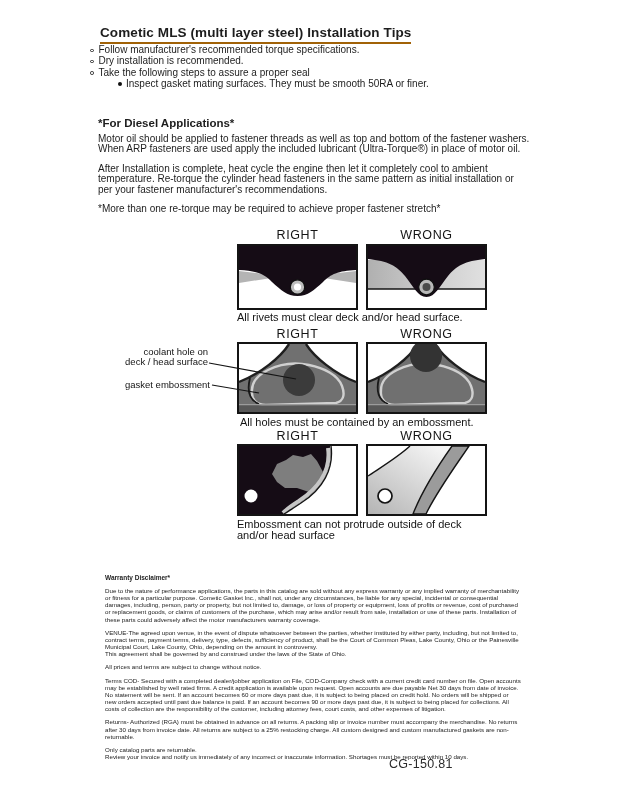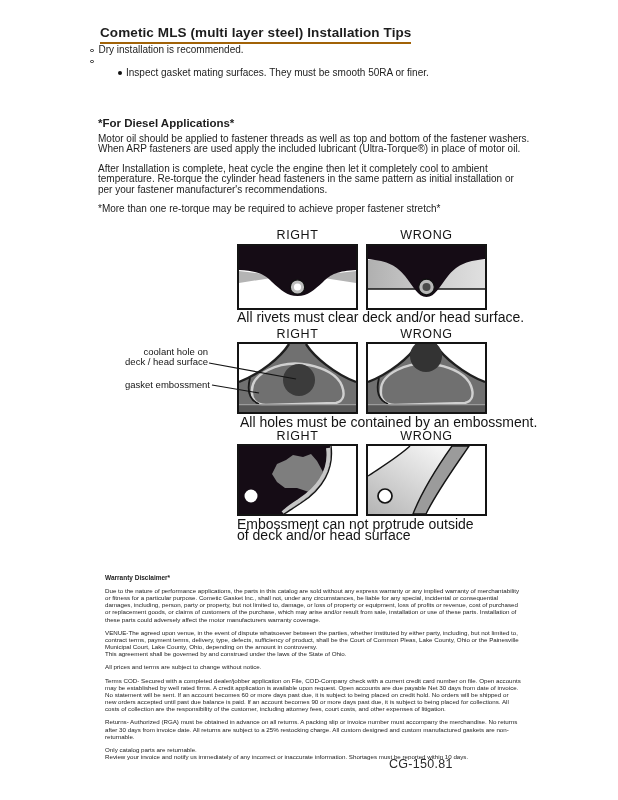--- a/index.html
+++ b/index.html
@@ -16,38 +16,39 @@
   .tip-line { height:11.4px; line-height:11.4px; white-space:nowrap; }
   .tip-sub { padding-left:28px; }
   .m1 { display:inline-block; width:3.5px; height:3.5px; border:1px solid #2a2a2a; border-radius:50%; margin-right:5px; margin-bottom:1px; }
   .m2 { display:inline-block; width:4px; height:4px; background:#111; border-radius:50%; margin-right:4px; margin-bottom:1px; }
   .diesel-h { position:absolute; left:98px; top:117px; font-size:11.5px; font-weight:bold; }
   .body-p { position:absolute; left:98px; width:432px; font-size:10px; line-height:10.3px; }
   .p1 { top:134px; } .p2 { top:164px; } .note { top:204px; }
   .dg-head { position:absolute; width:121px; text-align:center; font-size:12.5px; letter-spacing:0.6px; color:#141414; }
   .panel { position:absolute; border:2px solid #141414; background:#fff; }
   .panel svg { display:block; }
-  .dg-cap { position:absolute; font-size:14px; line-height:11px; color:#141414; }
+  .dg-cap { position:absolute; font-size:11px; line-height:11px; color:#141414; }
   .dg-label { position:absolute; font-size:9.5px; line-height:10px; text-align:right; color:#141414; }
   .leader { position:absolute; left:0; top:330px; pointer-events:none; }
   .disc { position:absolute; left:105px; top:574px; width:416px; }
   .disc-h { font-size:6.5px; font-weight:bold; margin-bottom:6px; }
   .disc p { font-size:6.2px; line-height:7.15px; margin-bottom:6px; color:#222; }
   .footer { position:absolute; left:389px; top:757px; font-size:12.5px; letter-spacing:0.3px; color:#2a2a2a; }
 </style>
 </head>
 <body>
 
 <div class="page">
 
   <div class="title">Cometic MLS (multi layer steel) Installation Tips</div>
 
   <div class="tips">
+    <div class="tip-line"><span class="m1"></span><span>Follow manufacturer's recommended torque specifications.</span></div>
     <div class="tip-line"><span class="m1"></span><span>Dry installation is recommended.</span></div>
-    <div class="tip-line"><span class="m1"></span></div>
+    <div class="tip-line"><span class="m1"></span><span>Take the following steps to assure a proper seal</span></div>
     <div class="tip-line tip-sub"><span class="m2"></span><span>Inspect gasket mating surfaces.  They must be smooth 50RA or finer.</span></div>
   </div>
 
   <div class="diesel-h">*For Diesel Applications*</div>
   <div class="body-p p2">After Installation is complete, heat cycle the engine then let it completely cool to ambient temperature. Re-torque the cylinder head fasteners in the same pattern as initial installation or per your fastener manufacturer's recommendations.</div>
   <div class="body-p p1">Motor oil should be applied to fastener threads as well as top and bottom of the fastener washers. When ARP fasteners are used apply the included lubricant (Ultra-Torque®) in place of motor oil.</div>
   <div class="body-p note">*More than one re-torque may be required to achieve proper fastener stretch*</div>
 
   <div class="dg-head" style="left:237px; top:228px;">RIGHT</div>
   <div class="dg-head" style="left:366px; top:228px;">WRONG</div>

